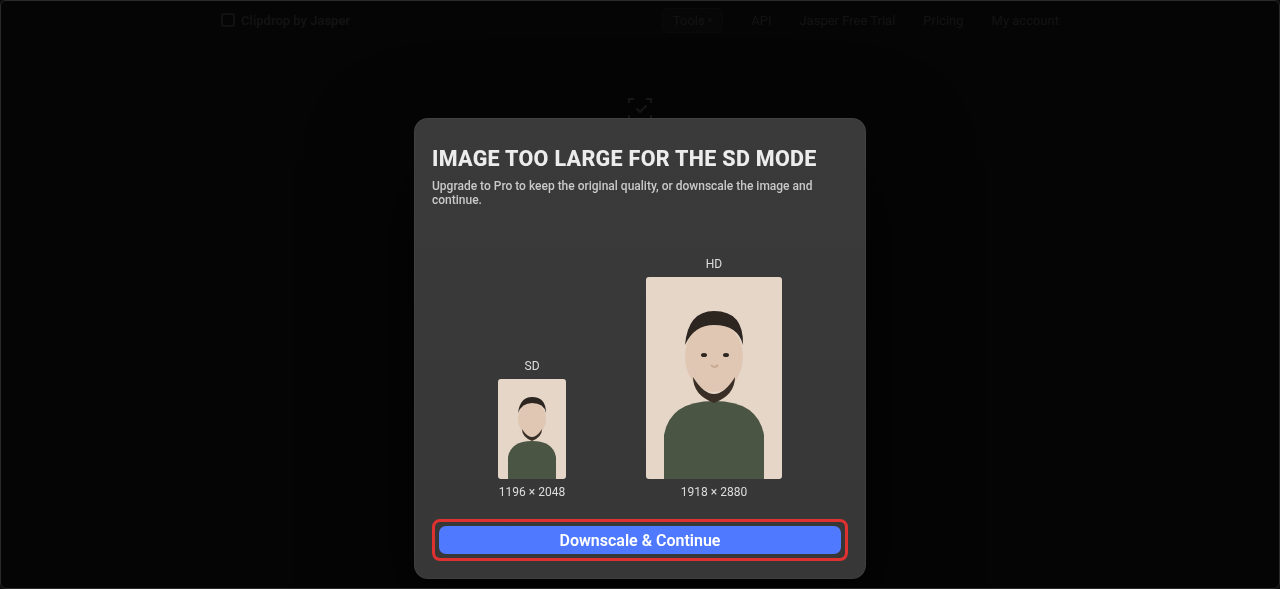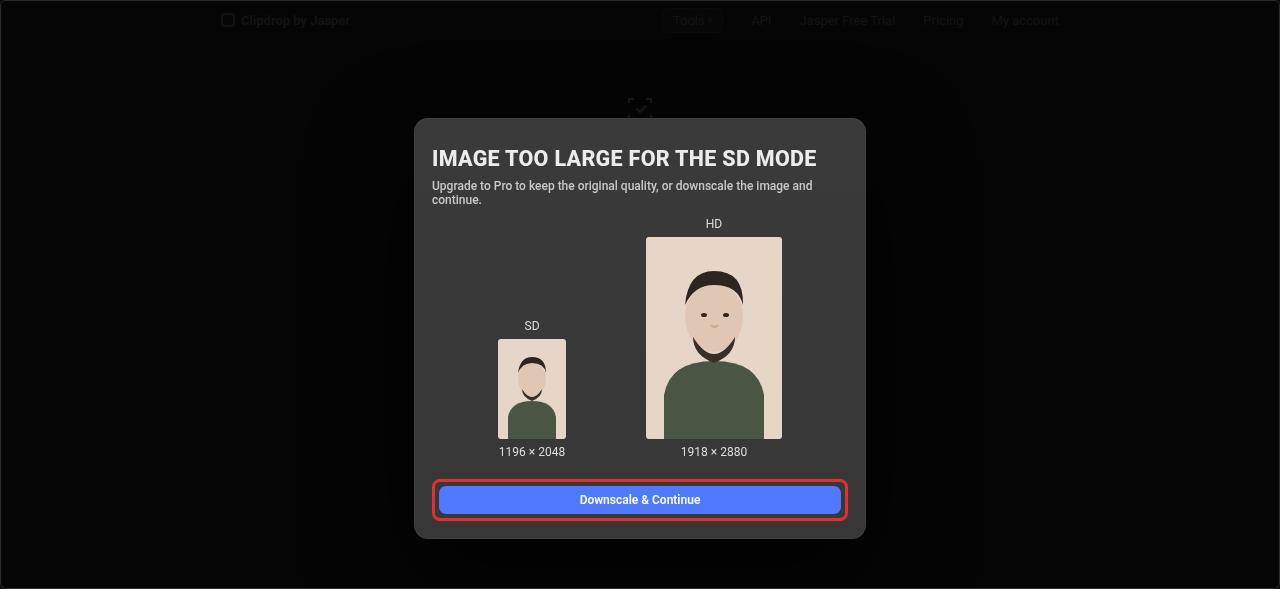--- a/index.html
+++ b/index.html
@@ -91,42 +91,42 @@
 
   .previews{
     display:flex;
     align-items:flex-end;
     justify-content:center;
     gap:80px;
     margin-top:10px;
   }
   .col{
     display:flex;flex-direction:column;align-items:center;gap:6px;
-    font-size:12px;color:var(--white);
+    font-size:12px;color:var(--white);margin-top:40px;
   }
   .label-top{font-size:12px;color:#ddd;}
   .dims{font-size:12px;color:#ddd;}
 
   .photo{
     border-radius:3px;overflow:hidden;
     box-shadow:0 1px 0 rgba(255,255,255,.05) inset;
   }
   .photo svg{display:block;}
 
   .button-row{
     display:flex;gap:12px;margin-top:20px;
     padding:4px;
     border:3px solid var(--highlight);
     border-radius:8px;
   }
   .btn{
     flex:1;
     height:28px;
     border:none;border-radius:7px;
-    font-size:12px;font-weight:600;
+    font-size:16px;font-weight:600;
     color:#fff;cursor:pointer;
     display:flex;align-items:center;justify-content:center;
   }
   .btn.primary-light{background:var(--blue-light);}
   .btn.primary{background:var(--blue);}
 </style>
 </head>
 <body>
 
 <div class="page">

